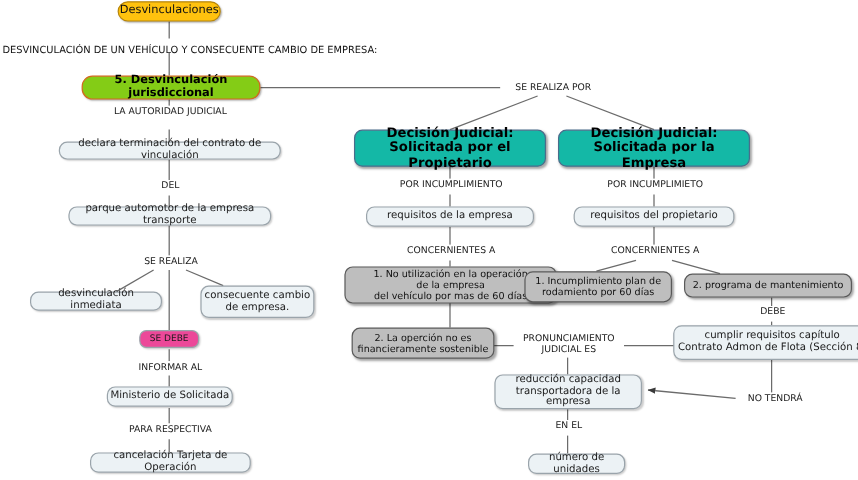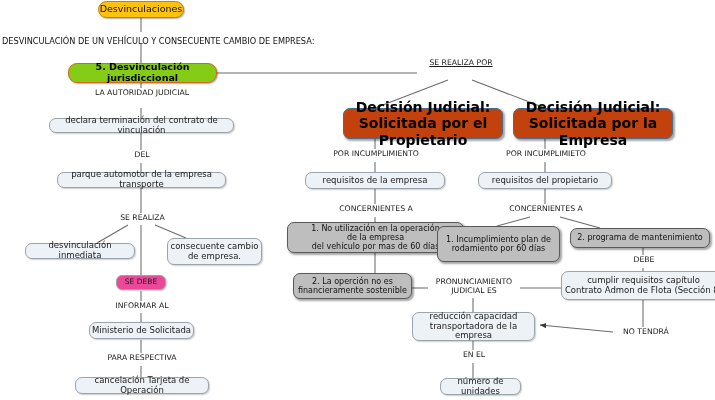--- a/index.html
+++ b/index.html
@@ -54,28 +54,27 @@
   .n-orange {
     background: #84cc16;
     border: 1.3px solid #D2691E;
     color: #000000;
     font-weight: bold;
     font-size: 9.5px;
     border-radius: 9px;
     box-shadow: 1px 1px 1.5px rgba(0,0,0,0.30);
   }
   .n-blue {
-    background: #c2410c;
+    background: #14b8a6;
     border: 1.2px solid #4a6d8c;
     color: #000000;
     font-weight: bold;
-    font-size: 14px;
+    font-size: 11px;
     border-radius: 7px;
     box-shadow: 1.5px 1.5px 2px rgba(0,0,0,0.35);
-    margin-left: 48px;
   }
   .n-gray {
     background: #BEBEBE;
     border: 1.1px solid #5a5a5a;
     color: #111111;
     font-size: 8px;
     border-radius: 7px;
     box-shadow: 1.5px 1.5px 2px rgba(0,0,0,0.35);
   }
   .n-pale {
@@ -204,21 +203,21 @@
   <div class="node n-pale-sm" style="left:116px; top:275px; width:50px; height:15px;">SE DEBE</div>
 
   <div class="elabel" style="left:110px; top:301px; width:62px;">INFORMAR AL</div>
 
   <div class="node n-pale" style="left:89px; top:322px; width:105px; height:17px;">Ministerio de Solicitada</div>
 
   <div class="elabel" style="left:103px; top:353px; width:76px;">PARA RESPECTIVA</div>
 
   <div class="node n-pale" style="left:75px; top:377px; width:134px; height:17px;">cancelación Tarjeta de Operación</div>
 
-  <div class="elabel" style="left:417px; top:58px; width:86px;text-decoration:underline;">SE REALIZA POR</div>
+  <div class="elabel" style="left:417px; top:68px; width:86px;">SE REALIZA POR</div>
 
   <div class="node n-blue" style="left:295px; top:108px; width:160px; height:31px;">Decisión Judicial:
 Solicitada por el Propietario</div>
 
   <div class="elabel" style="left:325px; top:149px; width:100px;">POR INCUMPLIMIENTO</div>
 
   <div class="node n-pale" style="left:305px; top:172px; width:140px; height:17px;">requisitos de la empresa</div>
 
   <div class="elabel" style="left:333px; top:204px; width:84px;">CONCERNIENTES A</div>
 
@@ -234,21 +233,21 @@
 
   <div class="node n-blue" style="left:465px; top:108px; width:160px; height:31px;">Decisión Judicial:
 Solicitada por la Empresa</div>
 
   <div class="elabel" style="left:499px; top:149px; width:92px;">POR INCUMPLIMIETO</div>
 
   <div class="node n-pale" style="left:478px; top:172px; width:134px; height:17px;">requisitos del propietario</div>
 
   <div class="elabel" style="left:503px; top:204px; width:84px;">CONCERNIENTES A</div>
 
-  <div class="node n-gray" style="left:437px; top:226px; width:123px; height:36px;">1. Incumplimiento plan de
+  <div class="node n-gray" style="left:437px; top:226px; width:123px; height:26px;">1. Incumplimiento plan de
 rodamiento por 60 días</div>
 
   <div class="node n-gray" style="left:570px; top:228px; width:140px; height:20px;">2. programa de mantenimiento</div>
 
   <div class="elabel" style="left:628px; top:255px; width:30px;">DEBE</div>
 
   <div class="node n-pale" style="left:561px; top:271px; width:165px; height:29px;">cumplir requisitos capítulo
 Contrato Admon de Flota (Sección 8)</div>
 
   <div class="node n-pale" style="left:412px; top:312px; width:123px; height:29px;">reducción capacidad

